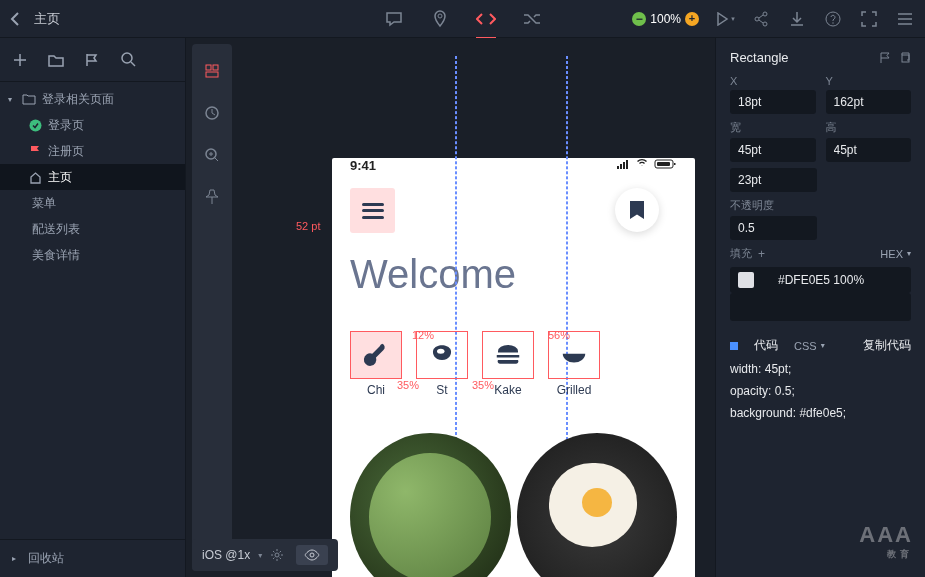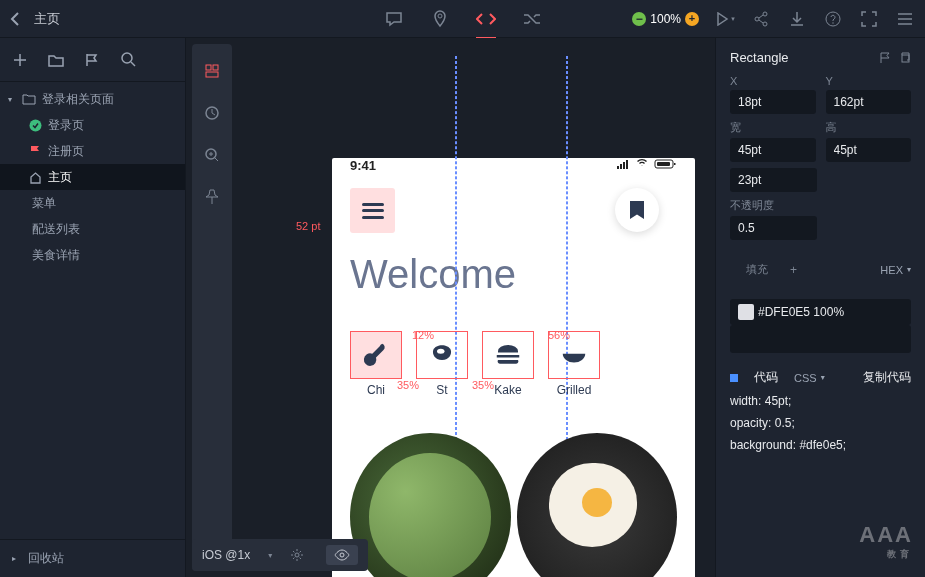--- a/index.html
+++ b/index.html
@@ -62,37 +62,37 @@
 .food-img{margin-top:36px;height:168px;border-radius:6px;overflow:hidden;display:flex;gap:6px}
 .plate{flex:1;background:#2a2a2a;border-radius:50%;position:relative}
 .plate1{background:radial-gradient(circle at 40% 40%,#4a6b3a 0%,#2d4020 60%,#1a2512 100%)}
 .plate1::before{content:"";position:absolute;inset:12%;border-radius:50%;background:radial-gradient(circle at 30% 30%,#8fb76a,#5a7d3f)}
 .plate2{background:radial-gradient(circle at 50% 50%,#3a3a3a,#1a1a1a)}
 .egg{position:absolute;width:55%;height:50%;left:20%;top:18%;background:#f5f0e5;border-radius:50% 48% 52% 50%}
 .yolk{position:absolute;width:34%;height:34%;left:38%;top:30%;background:#f5b642;border-radius:50%}
 
 .red-dim{position:absolute;color:#ff5a5f;font-size:11px}
 
-.bottom-float{position:absolute;left:6px;bottom:6px;display:flex;align-items:center;gap:18px;background:#282e3a;border-radius:4px;padding:6px 10px}
+.bottom-float{position:absolute;left:6px;bottom:6px;display:flex;align-items:center;gap:8px;background:#282e3a;border-radius:4px;padding:6px 10px}
 .bf-text{color:#c8ccd4;font-size:12px}
 .bf-caret{color:#7c8593;font-size:8px}
 .bf-gear{color:#7c8593;cursor:pointer}
 .bf-eye{background:#3a4150;border-radius:3px;padding:4px 8px;color:#c8ccd4;margin-left:4px}
 
 .right-panel{width:210px;background:#1e2430;padding:12px 14px;overflow:auto;border-left:1px solid #131820}
 .rp-head{display:flex;align-items:center;justify-content:space-between;margin-bottom:10px}
 .rp-title{color:#e8eaed;font-size:13px}
 .rp-head-icons{display:flex;gap:8px;color:#7c8593}
 .rp-row{display:flex;gap:10px;margin-bottom:6px}
 .rp-col{flex:1}
 .rp-label{color:#7c8593;font-size:11px;margin-bottom:3px}
 .rp-input{width:100%;background:#131820;border:none;color:#e8eaed;font-size:12px;padding:5px 8px;border-radius:3px}
 .rp-full{margin-bottom:6px}
 .color-row{display:flex;align-items:center;justify-content:space-between;margin-bottom:6px}
-.swatch-row{display:flex;align-items:center;gap:4px;background:#131820;padding:5px 8px;border-radius:3px}
+.swatch-row{display:flex;align-items:center;gap:24px;background:#131820;padding:5px 8px;border-radius:3px}
 .swatch{width:16px;height:16px;border-radius:2px}
 .section-head{display:flex;align-items:center;gap:6px;margin-top:14px;margin-bottom:8px}
 .blue-sq{width:8px;height:8px;background:#4a90ff}
 .sec-title{color:#e8eaed;font-size:12px}
 .pencil{color:#7c8593;font-size:11px;margin-left:4px}
 .notes-box{height:28px;background:#131820;border-radius:3px}
 .code-head{display:flex;align-items:center;justify-content:space-between;margin-top:16px;margin-bottom:8px}
 .code-left{display:flex;align-items:center;gap:16px}
 .css-sel{color:#9aa3b2;font-size:11px;display:flex;align-items:center;gap:4px}
 .copy-link{color:#e8eaed;font-size:12px;cursor:pointer}
@@ -426,21 +426,21 @@
     </div>
     <div class="rp-full">
       <input class="rp-input" style="width: 48%;" value="23pt">
     </div>
     <div class="rp-full">
       <div class="rp-label">不透明度</div>
       <input class="rp-input" style="width: 48%;" value="0.5">
     </div>
     <div class="color-row">
       <span style="display:flex;align-items:center;gap:6px">
-        <span class="rp-label" style="margin:16px">填充</span>
+        <span class="rp-label" style="margin:0">填充</span>
         <span style="color:#7c8593">+</span>
       </span>
       <span style="display:flex;align-items:center;gap:4px;color:#9aa3b2;font-size:11px">
         <span>HEX</span>
         <span style="font-size:8px">▾</span>
       </span>
     </div>
     <div class="swatch-row">
       <span class="swatch" style="background:#DFE0E5"></span>
       <span style="color:#e8eaed">#DFE0E5 100%</span>

